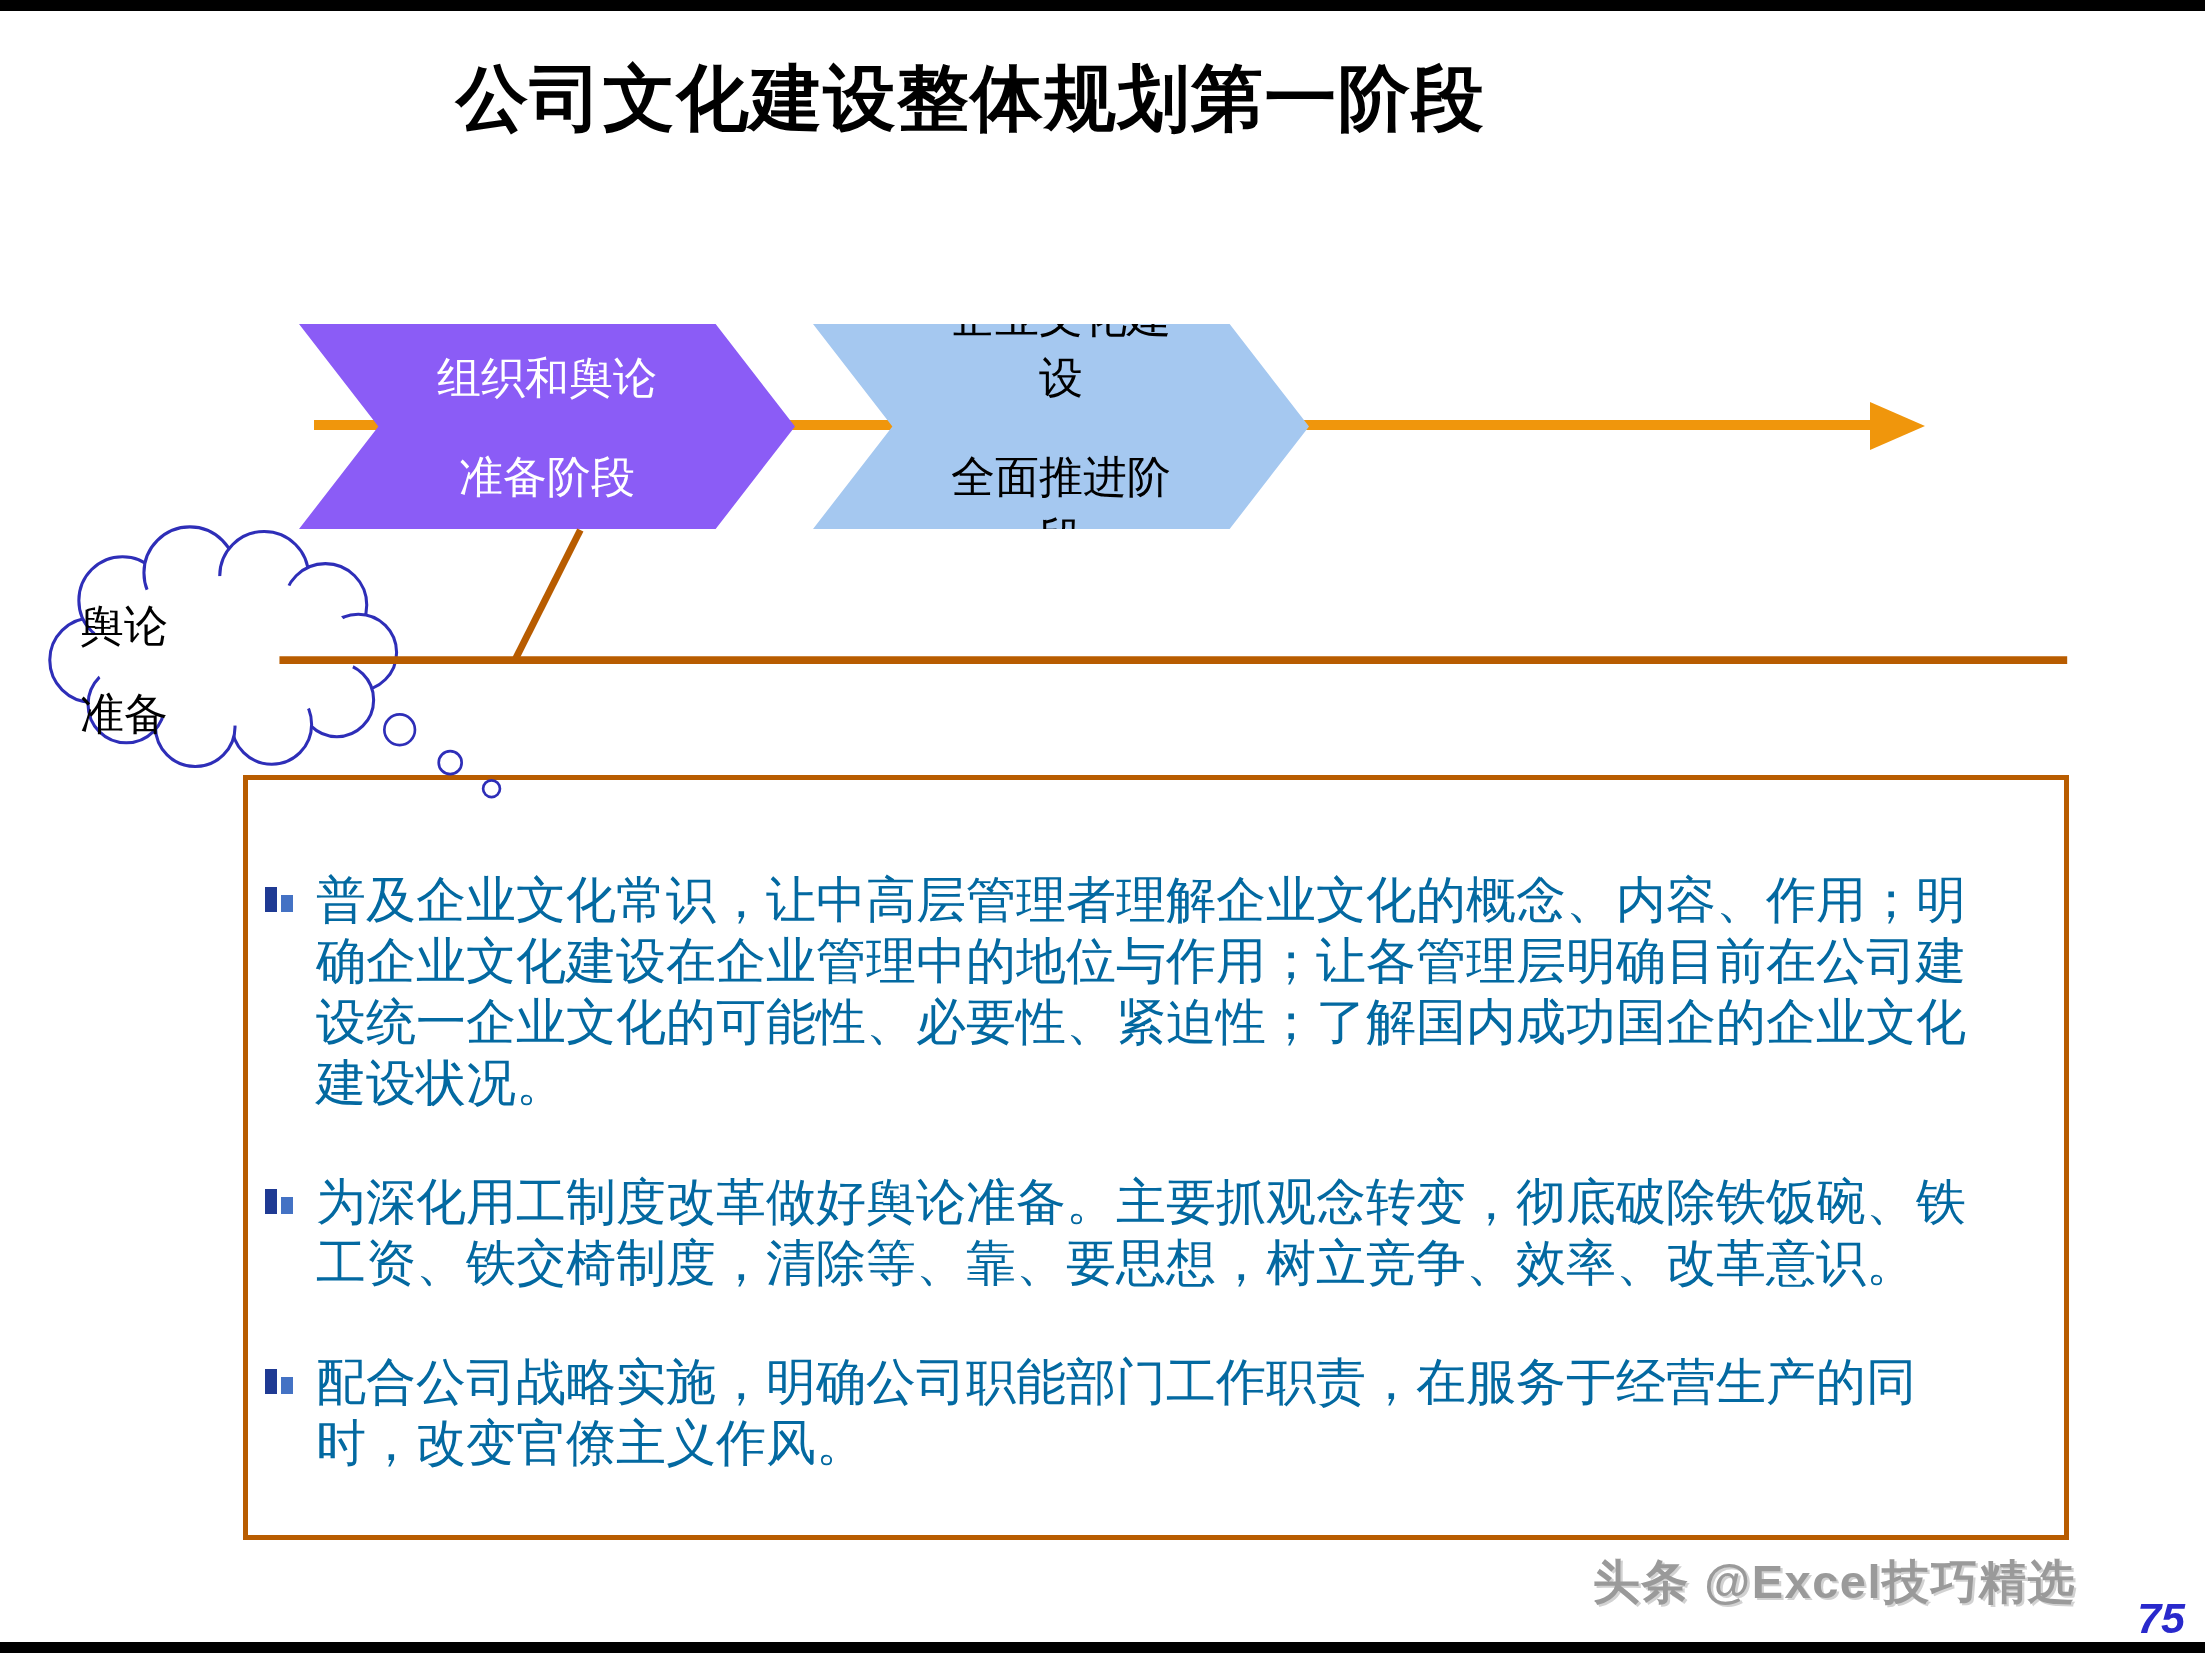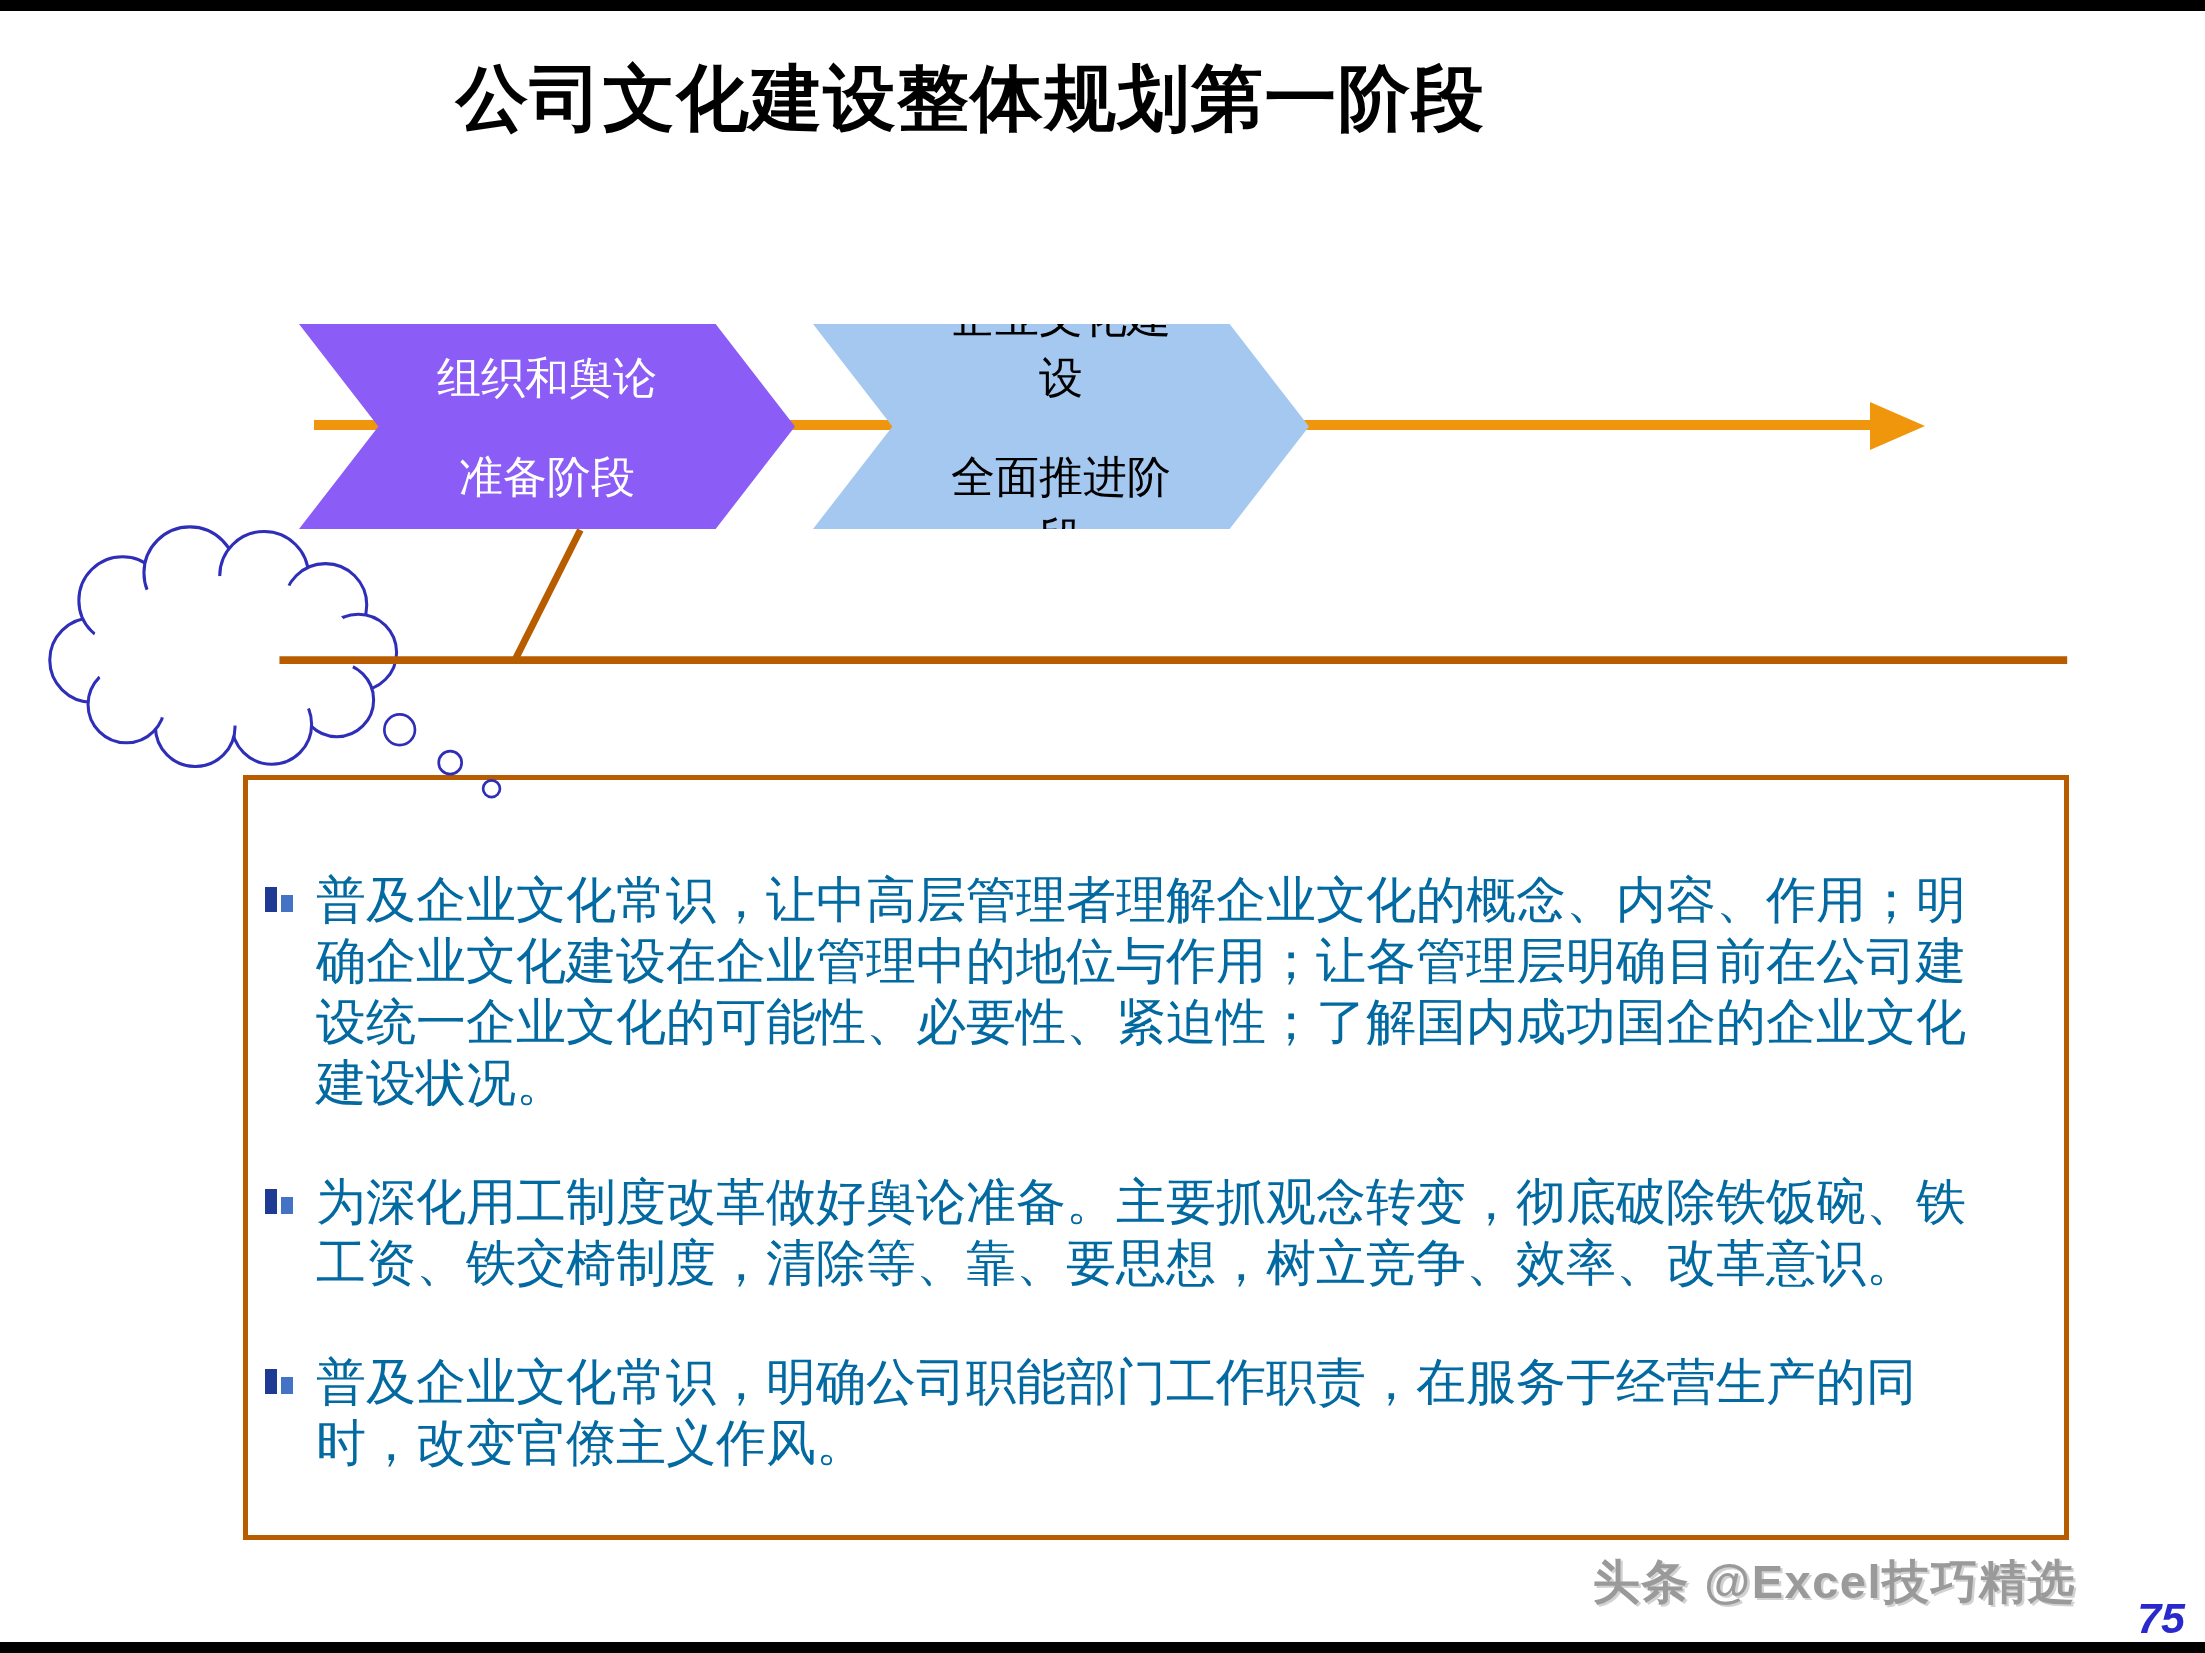--- a/index.html
+++ b/index.html
@@ -93,20 +93,24 @@
     <ellipse cx="292" cy="850" rx="173" ry="98" fill="#ffffff" stroke="none"></ellipse>
     <g stroke="#2E2EB8" stroke-width="3.5" fill="#ffffff">
       <circle cx="522" cy="953" r="20"></circle>
       <circle cx="588" cy="996" r="15"></circle>
       <circle cx="642" cy="1030" r="11"></circle>
     </g>
     <line x1="758" y1="692" x2="673" y2="861" stroke="#B85C00" stroke-width="9"></line>
     <line x1="365" y1="862" x2="2700" y2="862" stroke="#B85C00" stroke-width="10"></line>
   </svg>
 
+  <div class="cloud-text">
+    <div>舆论</div>
+    <div>准备</div>
+  </div>
 
   <div class="callout-box">
     <div class="box-content">
 
       <div class="bullet-row">
         <span class="bullet-icon">
           <span class="bar-dark"></span>
             <span class="bar-light"></span>
         </span>
         <div class="bullet-text">普及企业文化常识，让中高层管理者理解企业文化的概念、内容、作用；明确企业文化建设在企业管理中的地位与作用；让各管理层明确目前在公司建设统一企业文化的可能性、必要性、紧迫性；了解国内成功国企的企业文化建设状况。</div>
@@ -118,21 +122,21 @@
             <span class="bar-light"></span>
         </span>
         <div class="bullet-text">为深化用工制度改革做好舆论准备。主要抓观念转变，彻底破除铁饭碗、铁工资、铁交椅制度，清除等、靠、要思想，树立竞争、效率、改革意识。</div>
       </div>
 
       <div class="bullet-row">
         <span class="bullet-icon">
           <span class="bar-dark"></span>
             <span class="bar-light"></span>
         </span>
-        <div class="bullet-text">普及企业文化常识，明确公司职能部门工作职责，在服务于经营生产的同时，改变官僚主义作风。</div>
+        <div class="bullet-text">配合公司战略实施，明确公司职能部门工作职责，在服务于经营生产的同时，改变官僚主义作风。</div>
       </div>
 
     </div>
   </div>
 
   <div class="watermark">头条 @Excel技巧精选</div>
   <div class="page-number">75</div>
 
   <div class="strip strip-bottom"></div>
 

